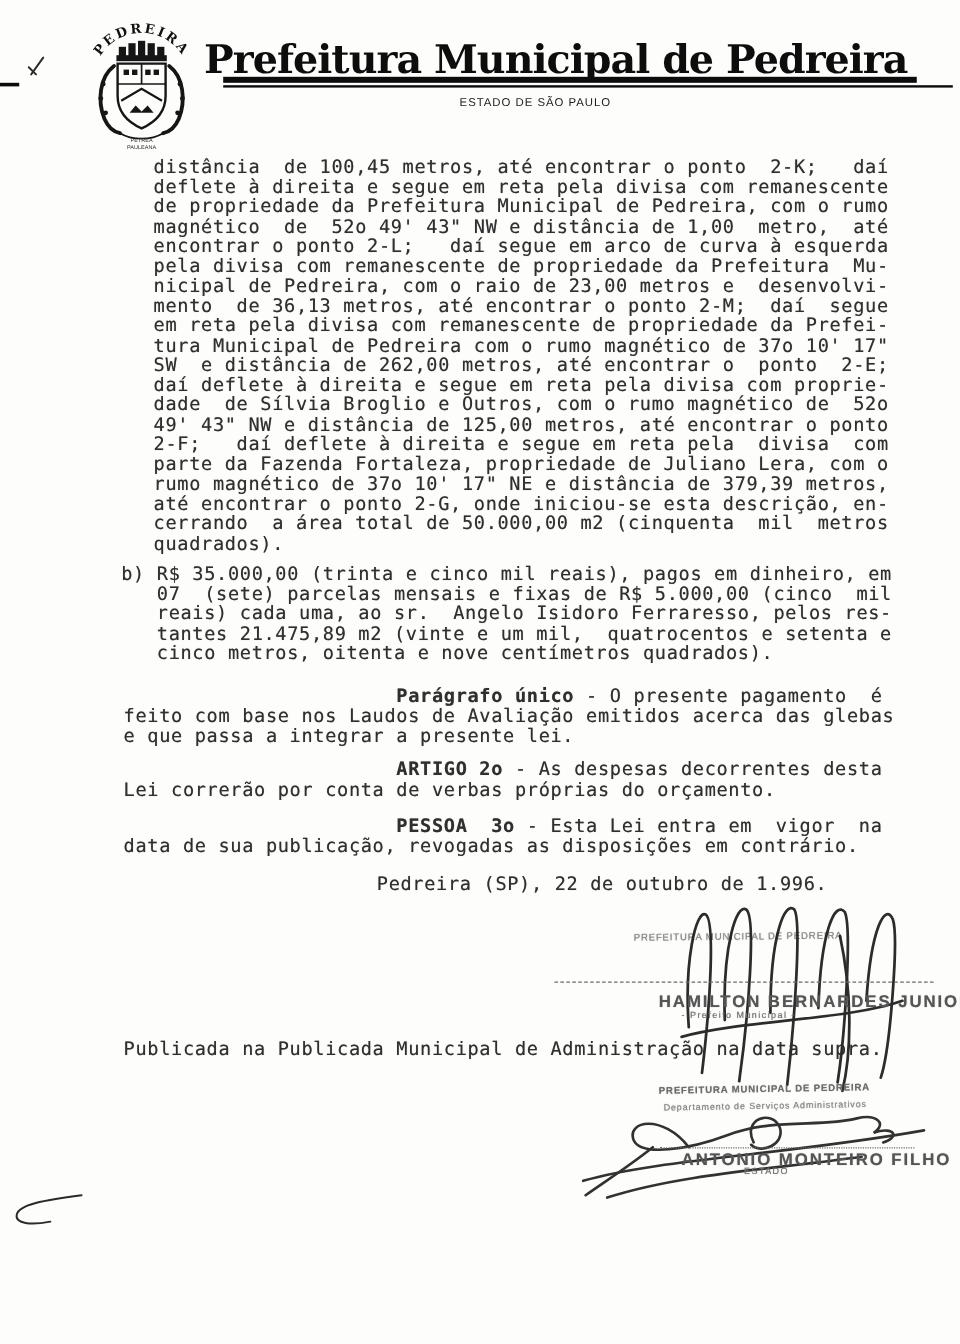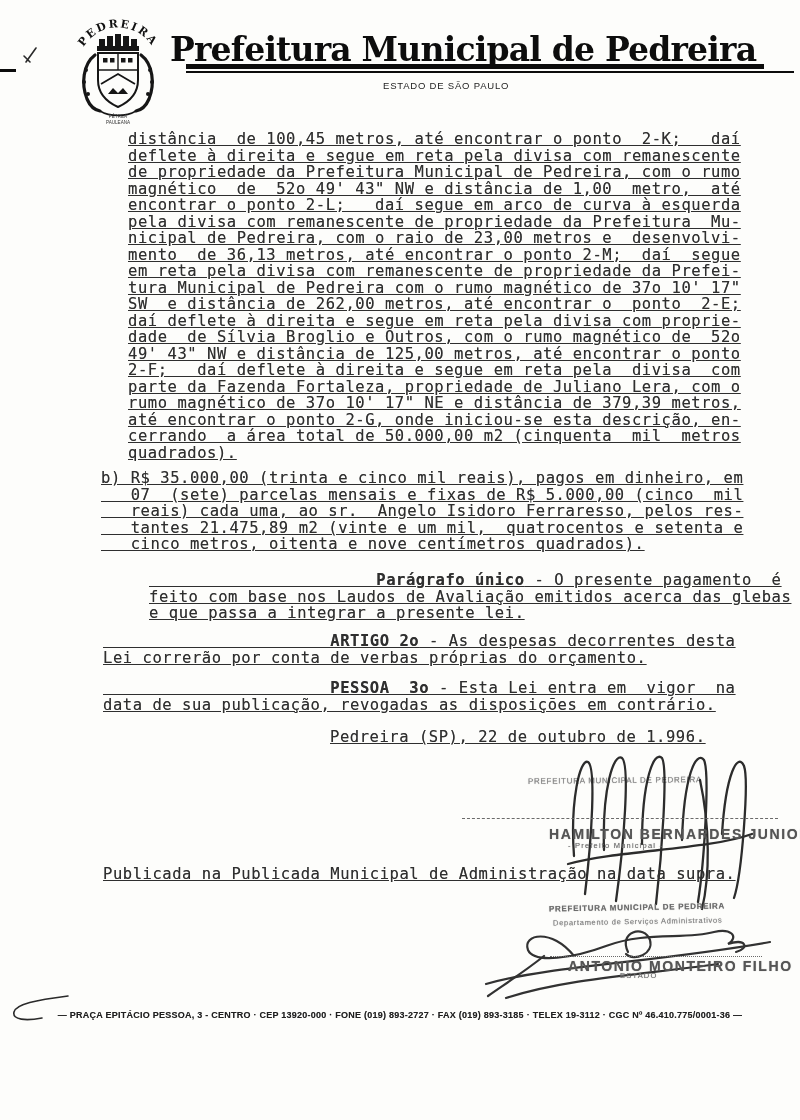--- a/index.html
+++ b/index.html
@@ -8,21 +8,20 @@
     background:#fdfdfb;overflow:hidden;
     font-family:"Liberation Sans",sans-serif;color:#222;
   }
   .abs{position:absolute;}
   
   .mono{
     font-family:"DejaVu Sans Mono",monospace;
     font-size:15.5px;letter-spacing:.55px;line-height:16.5px;
     color:#2f2f2f;white-space:pre;
     text-shadow:0 0 .6px rgba(45,45,45,.55);
-    text-decoration:underline;
   }
   .lead{font-weight:bold;}
   
   .title{
     font-family:"DejaVu Serif","Liberation Serif",serif;
     font-weight:bold;font-size:33px;letter-spacing:-.8px;color:#0d0d0d;
     white-space:nowrap;
   }
   .subtitle{
     font-size:9.5px;letter-spacing:.8px;color:#1d1d1d;white-space:nowrap;
@@ -142,31 +141,31 @@
 até encontrar o ponto 2-G, onde iniciou-se esta descrição, en-
 cerrando  a área total de 50.000,00 m2 (cinquenta  mil  metros
 quadrados).</div>
 
   <div class="abs mono" style="left:101px;top:470px;">b) R$ 35.000,00 (trinta e cinco mil reais), pagos em dinheiro, em
    07  (sete) parcelas mensais e fixas de R$ 5.000,00 (cinco  mil
    reais) cada uma, ao sr.  Angelo Isidoro Ferraresso, pelos res-
    tantes 21.475,89 m2 (vinte e um mil,  quatrocentos e setenta e
    cinco metros, oitenta e nove centímetros quadrados).</div>
 
-  <div class="abs mono" style="left:103px;top:572px;margin-left:46px;"><span class="lead">                       Parágrafo único</span><span> - O presente pagamento  é
+  <div class="abs mono" style="left:103px;top:572px;"><span class="lead">                       Parágrafo único</span><span> - O presente pagamento  é
 feito com base nos Laudos de Avaliação emitidos acerca das glebas
 e que passa a integrar a presente lei.</span></div>
 
   <div class="abs mono" style="left:103px;top:633px;"><span class="lead">                       ARTIGO 2o</span><span> - As despesas decorrentes desta
 Lei correrão por conta de verbas próprias do orçamento.</span></div>
 
   <div class="abs mono" style="left:103px;top:680px;"><span class="lead">                       PESSOA  3o</span><span> - Esta Lei entra em  vigor  na
 data de sua publicação, revogadas as disposições em contrário.</span></div>
 
-  <div class="abs mono" style="left:330px;top:729px;">Pedreira (SP), 22 de outubro de 1.996.</div>
+  <div class="abs mono" style="left:314px;top:729px;">Pedreira (SP), 22 de outubro de 1.996.</div>
 
   <div class="abs stamp" style="left:528px;top:776px;transform:rotate(-.6deg);">PREFEITURA MUNICIPAL DE PEDREIRA</div>
 
   <div class="abs" style="left:558px;top:746px;">
     <svg width="200" height="165" viewBox="0 0 200 165" stroke="#1b1b1b" stroke-width="2.3" fill="none" stroke-linecap="round" opacity=".92">
       <path d="M16 110 C 12 55 22 12 30 16 C 38 21 34 90 27 148"></path>
       <path d="M46 104 C 44 42 56 6 64 12 C 72 19 66 98 58 155"></path>
       <path d="M84 98 C 84 34 96 4 104 12 C 110 22 104 108 98 158"></path>
       <path d="M124 94 C 126 30 138 4 146 14 C 152 27 146 118 140 156"></path>
       <path d="M164 88 C 168 26 180 6 186 20 C 191 34 184 128 176 152"></path>
@@ -197,15 +196,14 @@
   <div class="abs dotline" style="left:550px;top:956px;width:212px;"></div>
   <div class="abs sig-name" style="left:568px;top:958px;">ANTONIO MONTEIRO FILHO</div>
   <div class="abs sig-role" style="left:620px;top:971px;">ESTADO</div>
 
   <div class="abs" style="left:6px;top:990px;">
     <svg width="70" height="34" viewBox="0 0 70 34">
       <path d="M62 6 C 30 10 10 14 8 22 C 6 30 20 31 36 28" stroke="#2a2a2a" stroke-width="1.6" fill="none" stroke-linecap="round"></path>
     </svg>
   </div>
 
-  <div class="abs footer" style="left:28px;top:1010px;width:744px;">— PRAÇA EPITÁCIO PESSOA, 3 - CENTRO · CEP 13920-000 · FONE (019) 893-2727 · FAX (019) 893-3185 · TELEX 19-3112 · CGC Nº 46.410.775/0001-36 —</div>
 
 </div>
 
 </body></html>

